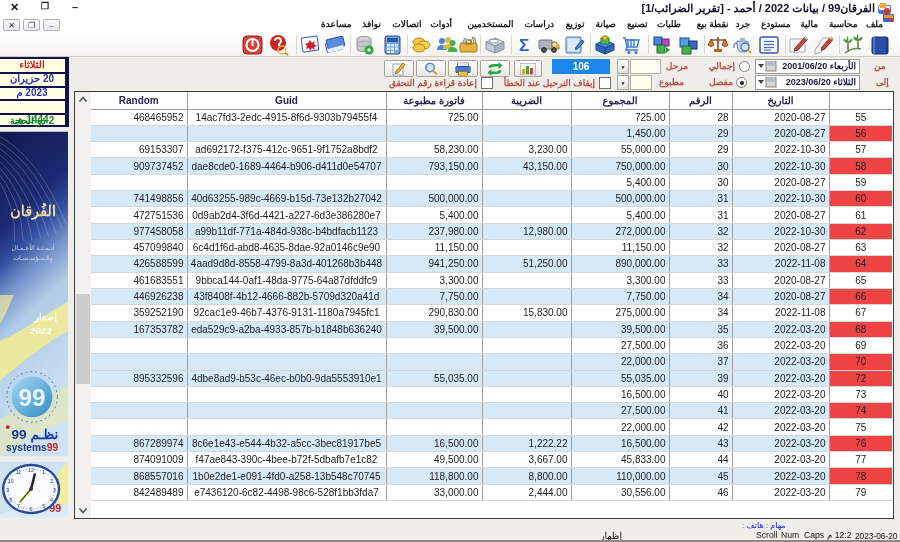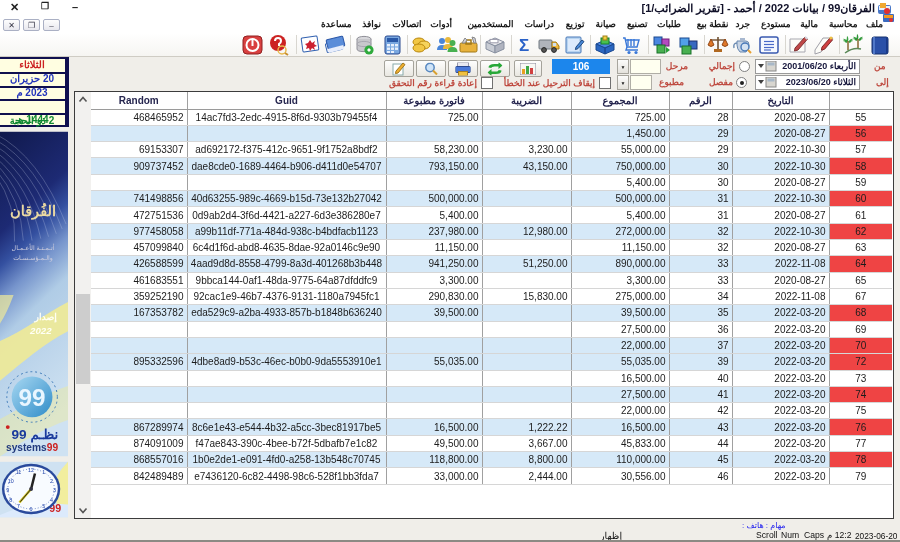--- a/index.html
+++ b/index.html
@@ -541,20 +541,30 @@
       <tr>
         <td class="num">461683551</td>
         <td class="ctr">9bbca144-0af1-48da-9775-64a87dfddfc9</td>
         <td class="num">3,300.00</td>
         <td class="num"></td>
         <td class="num">3,300.00</td>
         <td class="num">33</td>
         <td class="num">2020-08-27</td>
         <td class="rn">65</td>
       </tr>
+      <tr class="blue">
+        <td class="num">446926238</td>
+        <td class="ctr">43f8408f-4b12-4666-882b-5709d320a41d</td>
+        <td class="num">7,750.00</td>
+        <td class="num"></td>
+        <td class="num">7,750.00</td>
+        <td class="num">34</td>
+        <td class="num">2020-08-27</td>
+        <td class="rn">66</td>
+      </tr>
       <tr>
         <td class="num">359252190</td>
         <td class="ctr">92cac1e9-46b7-4376-9131-1180a7945fc1</td>
         <td class="num">290,830.00</td>
         <td class="num">15,830.00</td>
         <td class="num">275,000.00</td>
         <td class="num">34</td>
         <td class="num">2022-11-08</td>
         <td class="rn">67</td>
       </tr>

